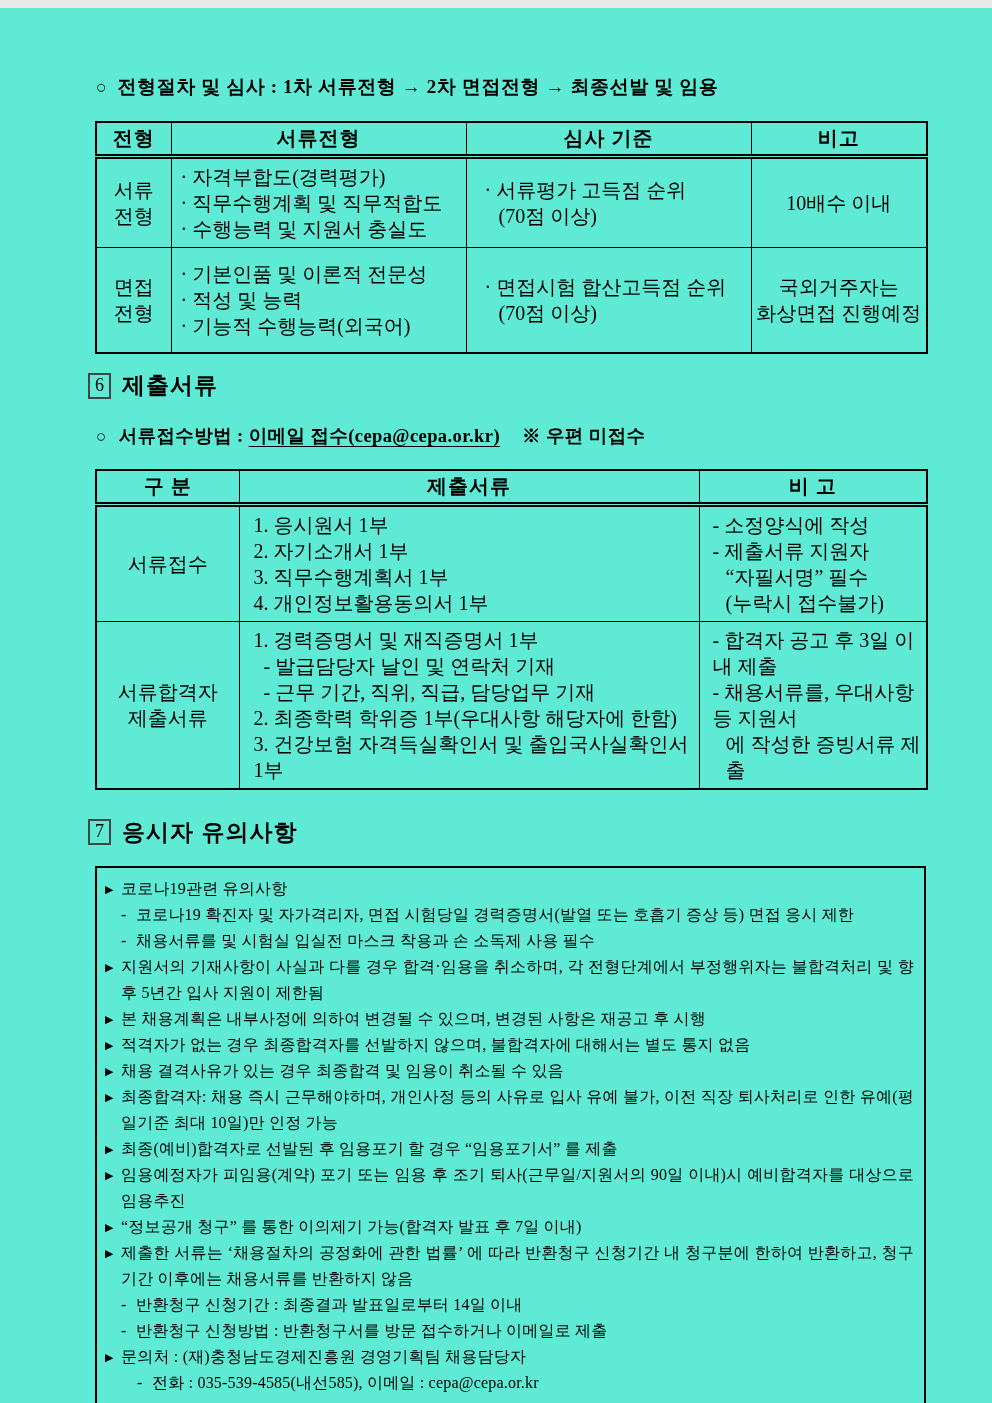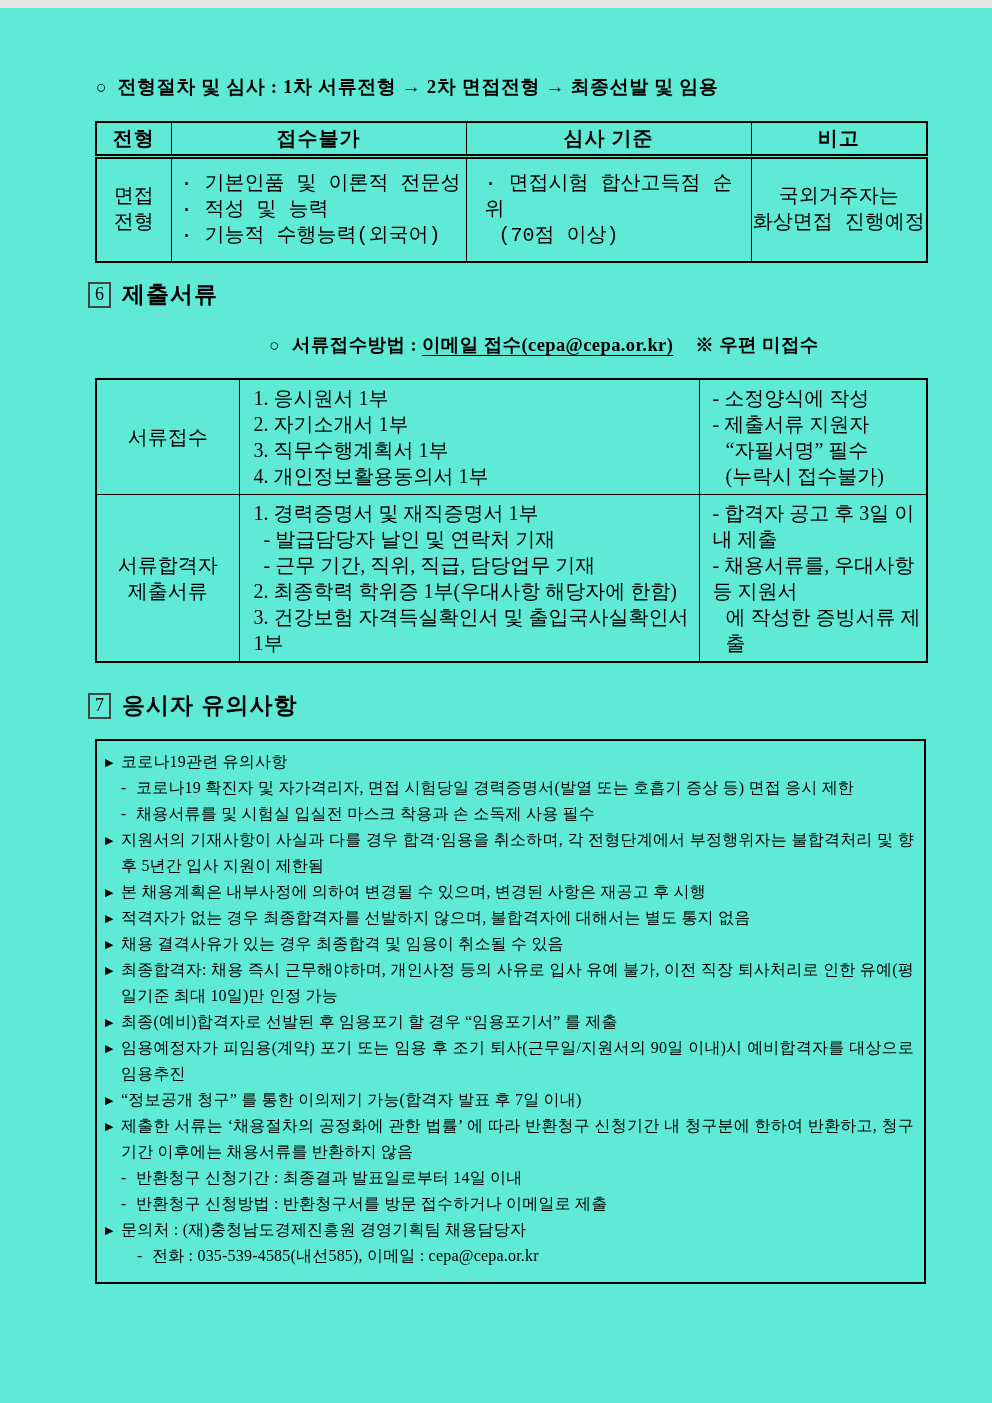--- a/index.html
+++ b/index.html
@@ -80,21 +80,20 @@
     letter-spacing: 0;
   }
 
   
   .method-line {
     margin: 22px 0 0 96px;
     font-size: 18.5px;
     font-weight: bold;
     letter-spacing: 0.4px;
     white-space: nowrap;
-    text-align: center;
   }
   .method-line .circle-marker { font-size: 17px; margin-right: 12px; }
   .u { text-decoration: underline; text-underline-offset: 4px; }
   .method-suffix { margin-left: 22px; }
 
   
   .notice-box {
     margin: 18px 0 0 95px;
     width: 831px;
     height: 545px;
@@ -124,25 +123,43 @@
   <table class="tbl">
     <colgroup>
         <col style="width:75px">
         <col style="width:295px">
         <col style="width:285px">
         <col style="width:176px">
       </colgroup>
     <tbody>
         <tr>
       <th>전형</th>
-      <th>접수불가</th>
+      <th>서류전형</th>
       <th>심사 기준</th>
       <th>비고</th>
     </tr>
-    <tr style="height:106px;font-family:Liberation Mono, monospace;">
+    <tr style="height:83px;">
+      <td class="c-center lines">
+        <div>서류</div>
+        <div>전형</div>
+      </td>
+      <td class="factors lines">
+        <div>· 자격부합도(경력평가)</div>
+        <div>· 직무수행계획 및 직무적합도</div>
+        <div>· 수행능력 및 지원서 충실도</div>
+      </td>
+      <td class="criteria lines">
+        <div>· 서류평가 고득점 순위</div>
+        <div class="indent2">(70점 이상)</div>
+      </td>
+      <td class="c-center lines">
+        <div>10배수 이내</div>
+      </td>
+    </tr>
+    <tr style="height:106px;">
       <td class="c-center lines">
         <div>면접</div>
         <div>전형</div>
       </td>
       <td class="factors lines">
         <div>· 기본인품 및 이론적 전문성</div>
         <div>· 적성 및 능력</div>
         <div>· 기능적 수행능력(외국어)</div>
       </td>
       <td class="criteria lines">
@@ -166,20 +183,25 @@
     <span class="circle-marker">○</span><span>서류접수방법 : </span><span class="u">이메일 접수(cepa@cepa.or.kr)</span><span class="method-suffix">※ 우편 미접수</span>
   </div>
 
   <table class="tbl">
     <colgroup>
         <col style="width:143px">
         <col style="width:460px">
         <col style="width:228px">
       </colgroup>
     <tbody>
+        <tr>
+      <th>구 분</th>
+      <th>제출서류</th>
+      <th>비 고</th>
+    </tr>
     <tr style="height:95px;">
       <td class="c-center lines">
         <div>서류접수</div>
       </td>
       <td class="docs lines">
         <div>1. 응시원서 1부</div>
         <div>2. 자기소개서 1부</div>
         <div>3. 직무수행계획서 1부</div>
         <div>4. 개인정보활용동의서 1부</div>
       </td>

